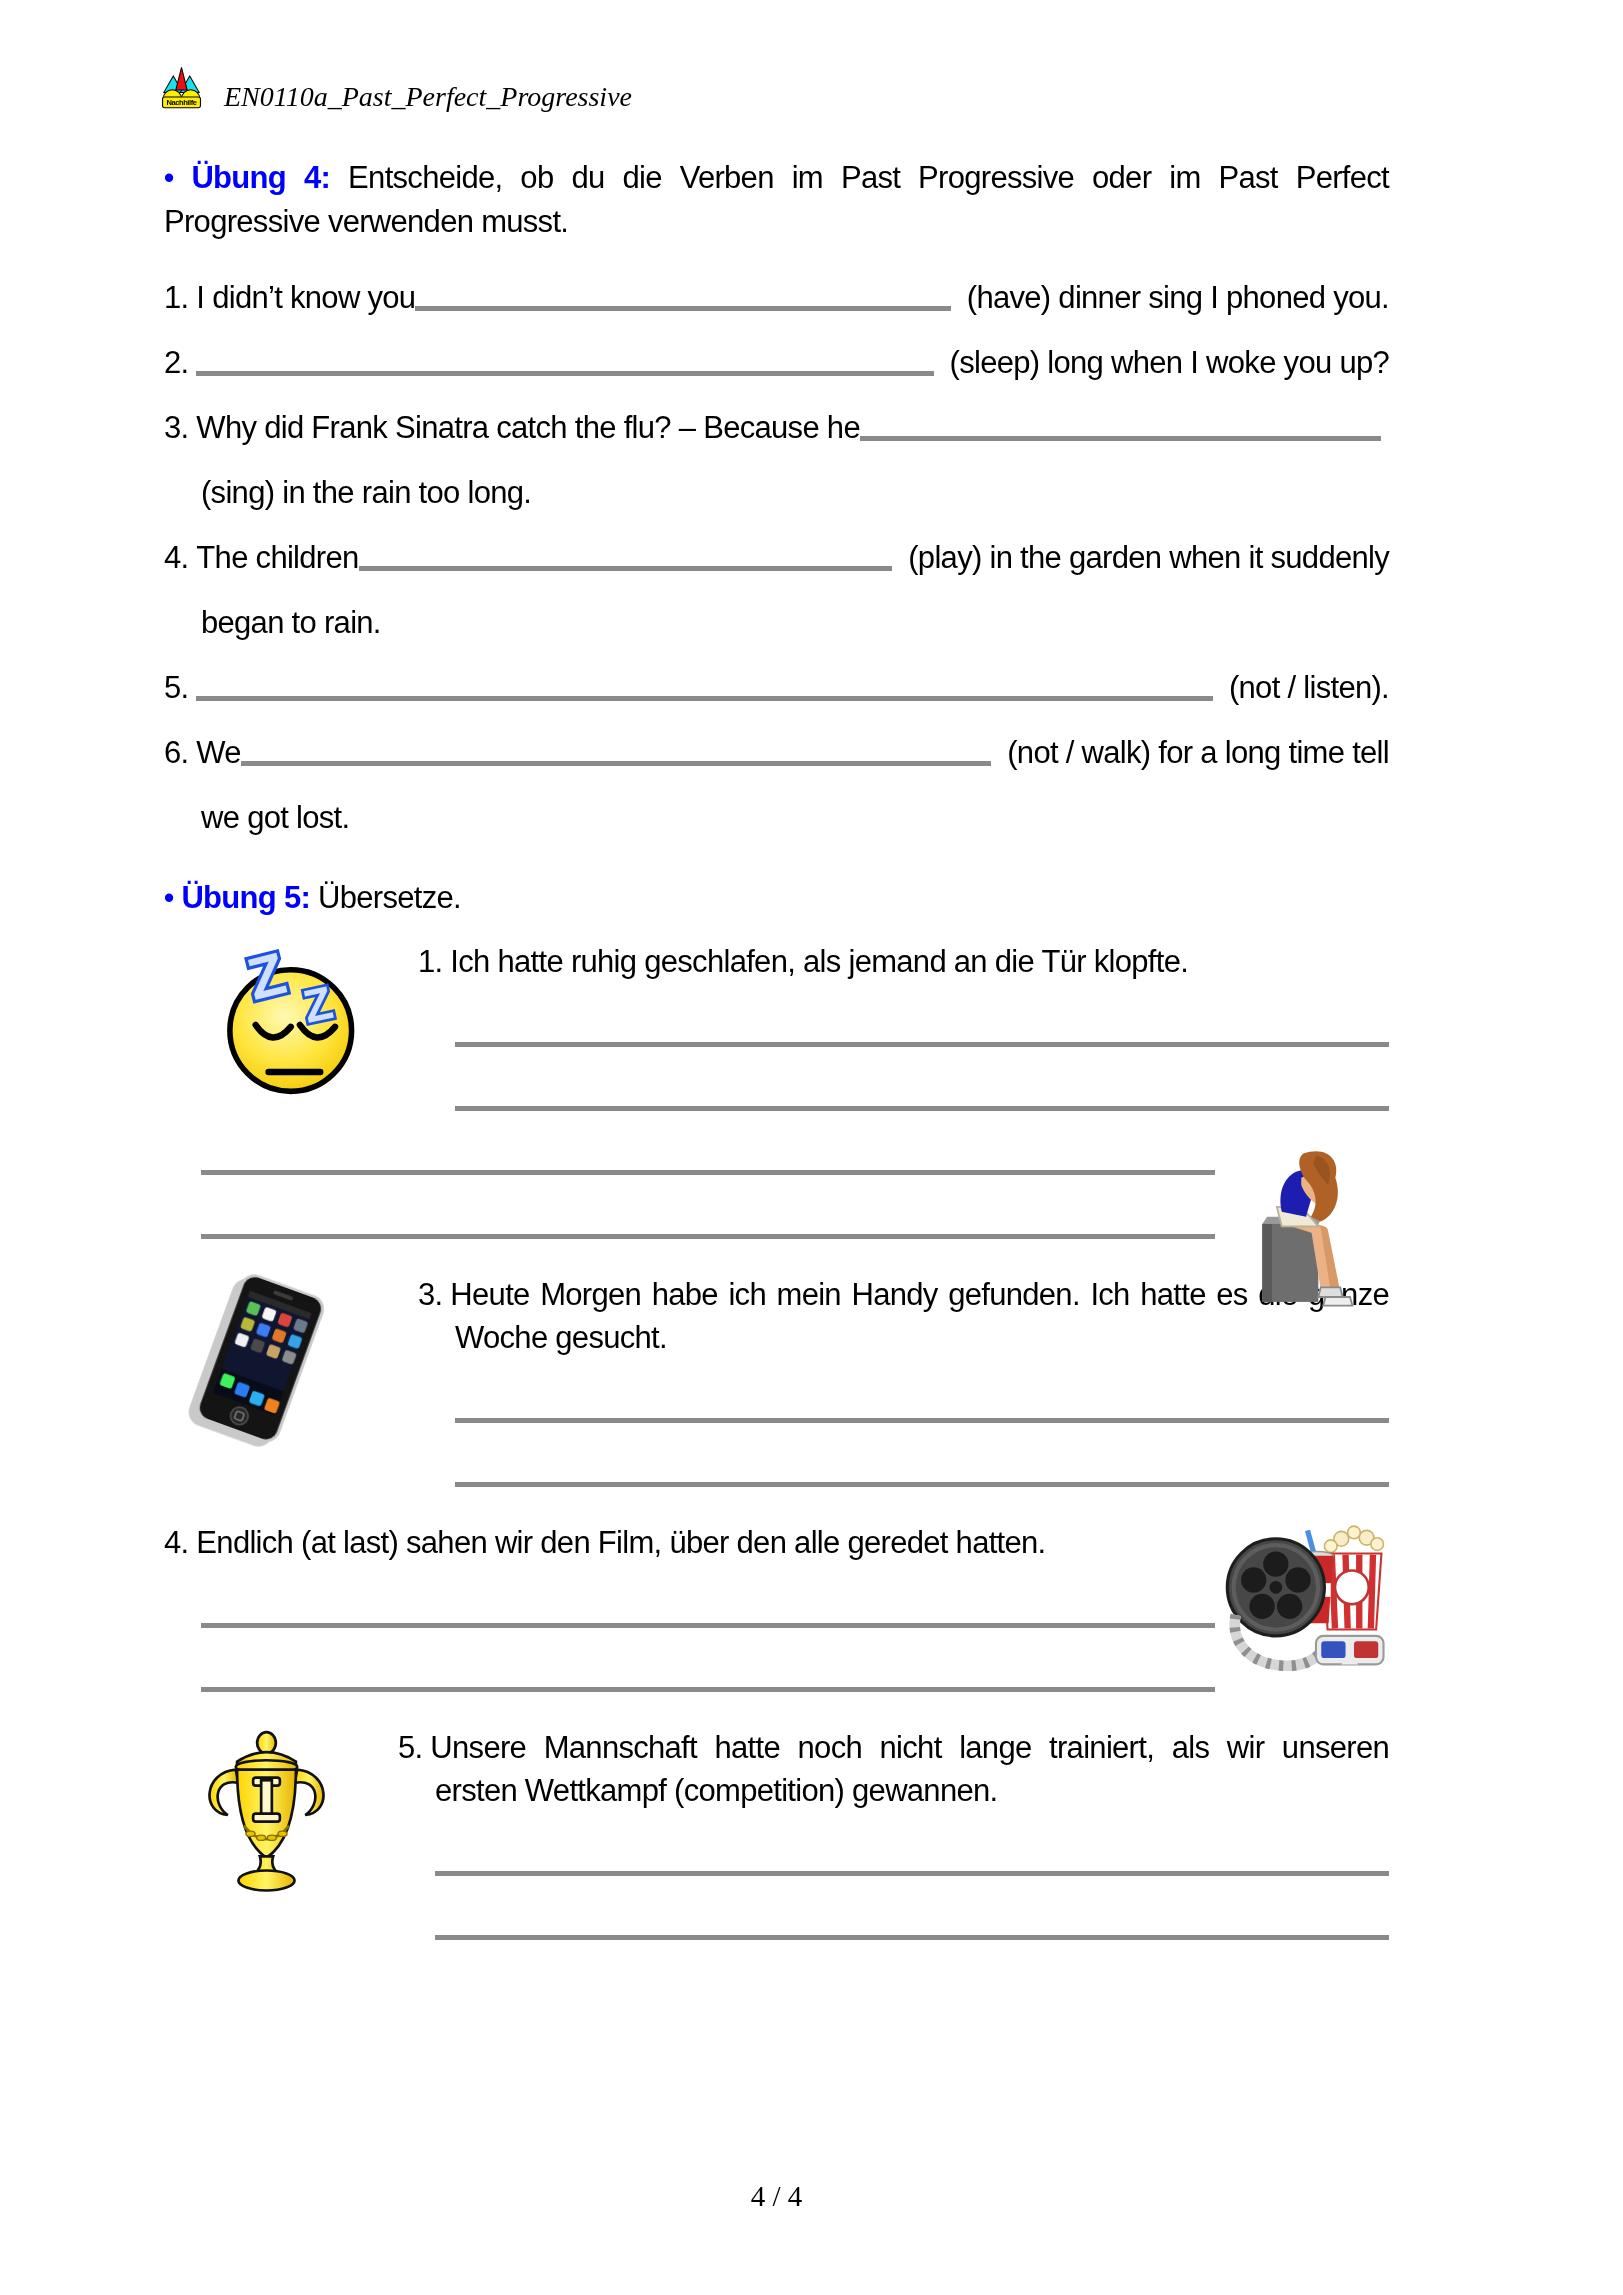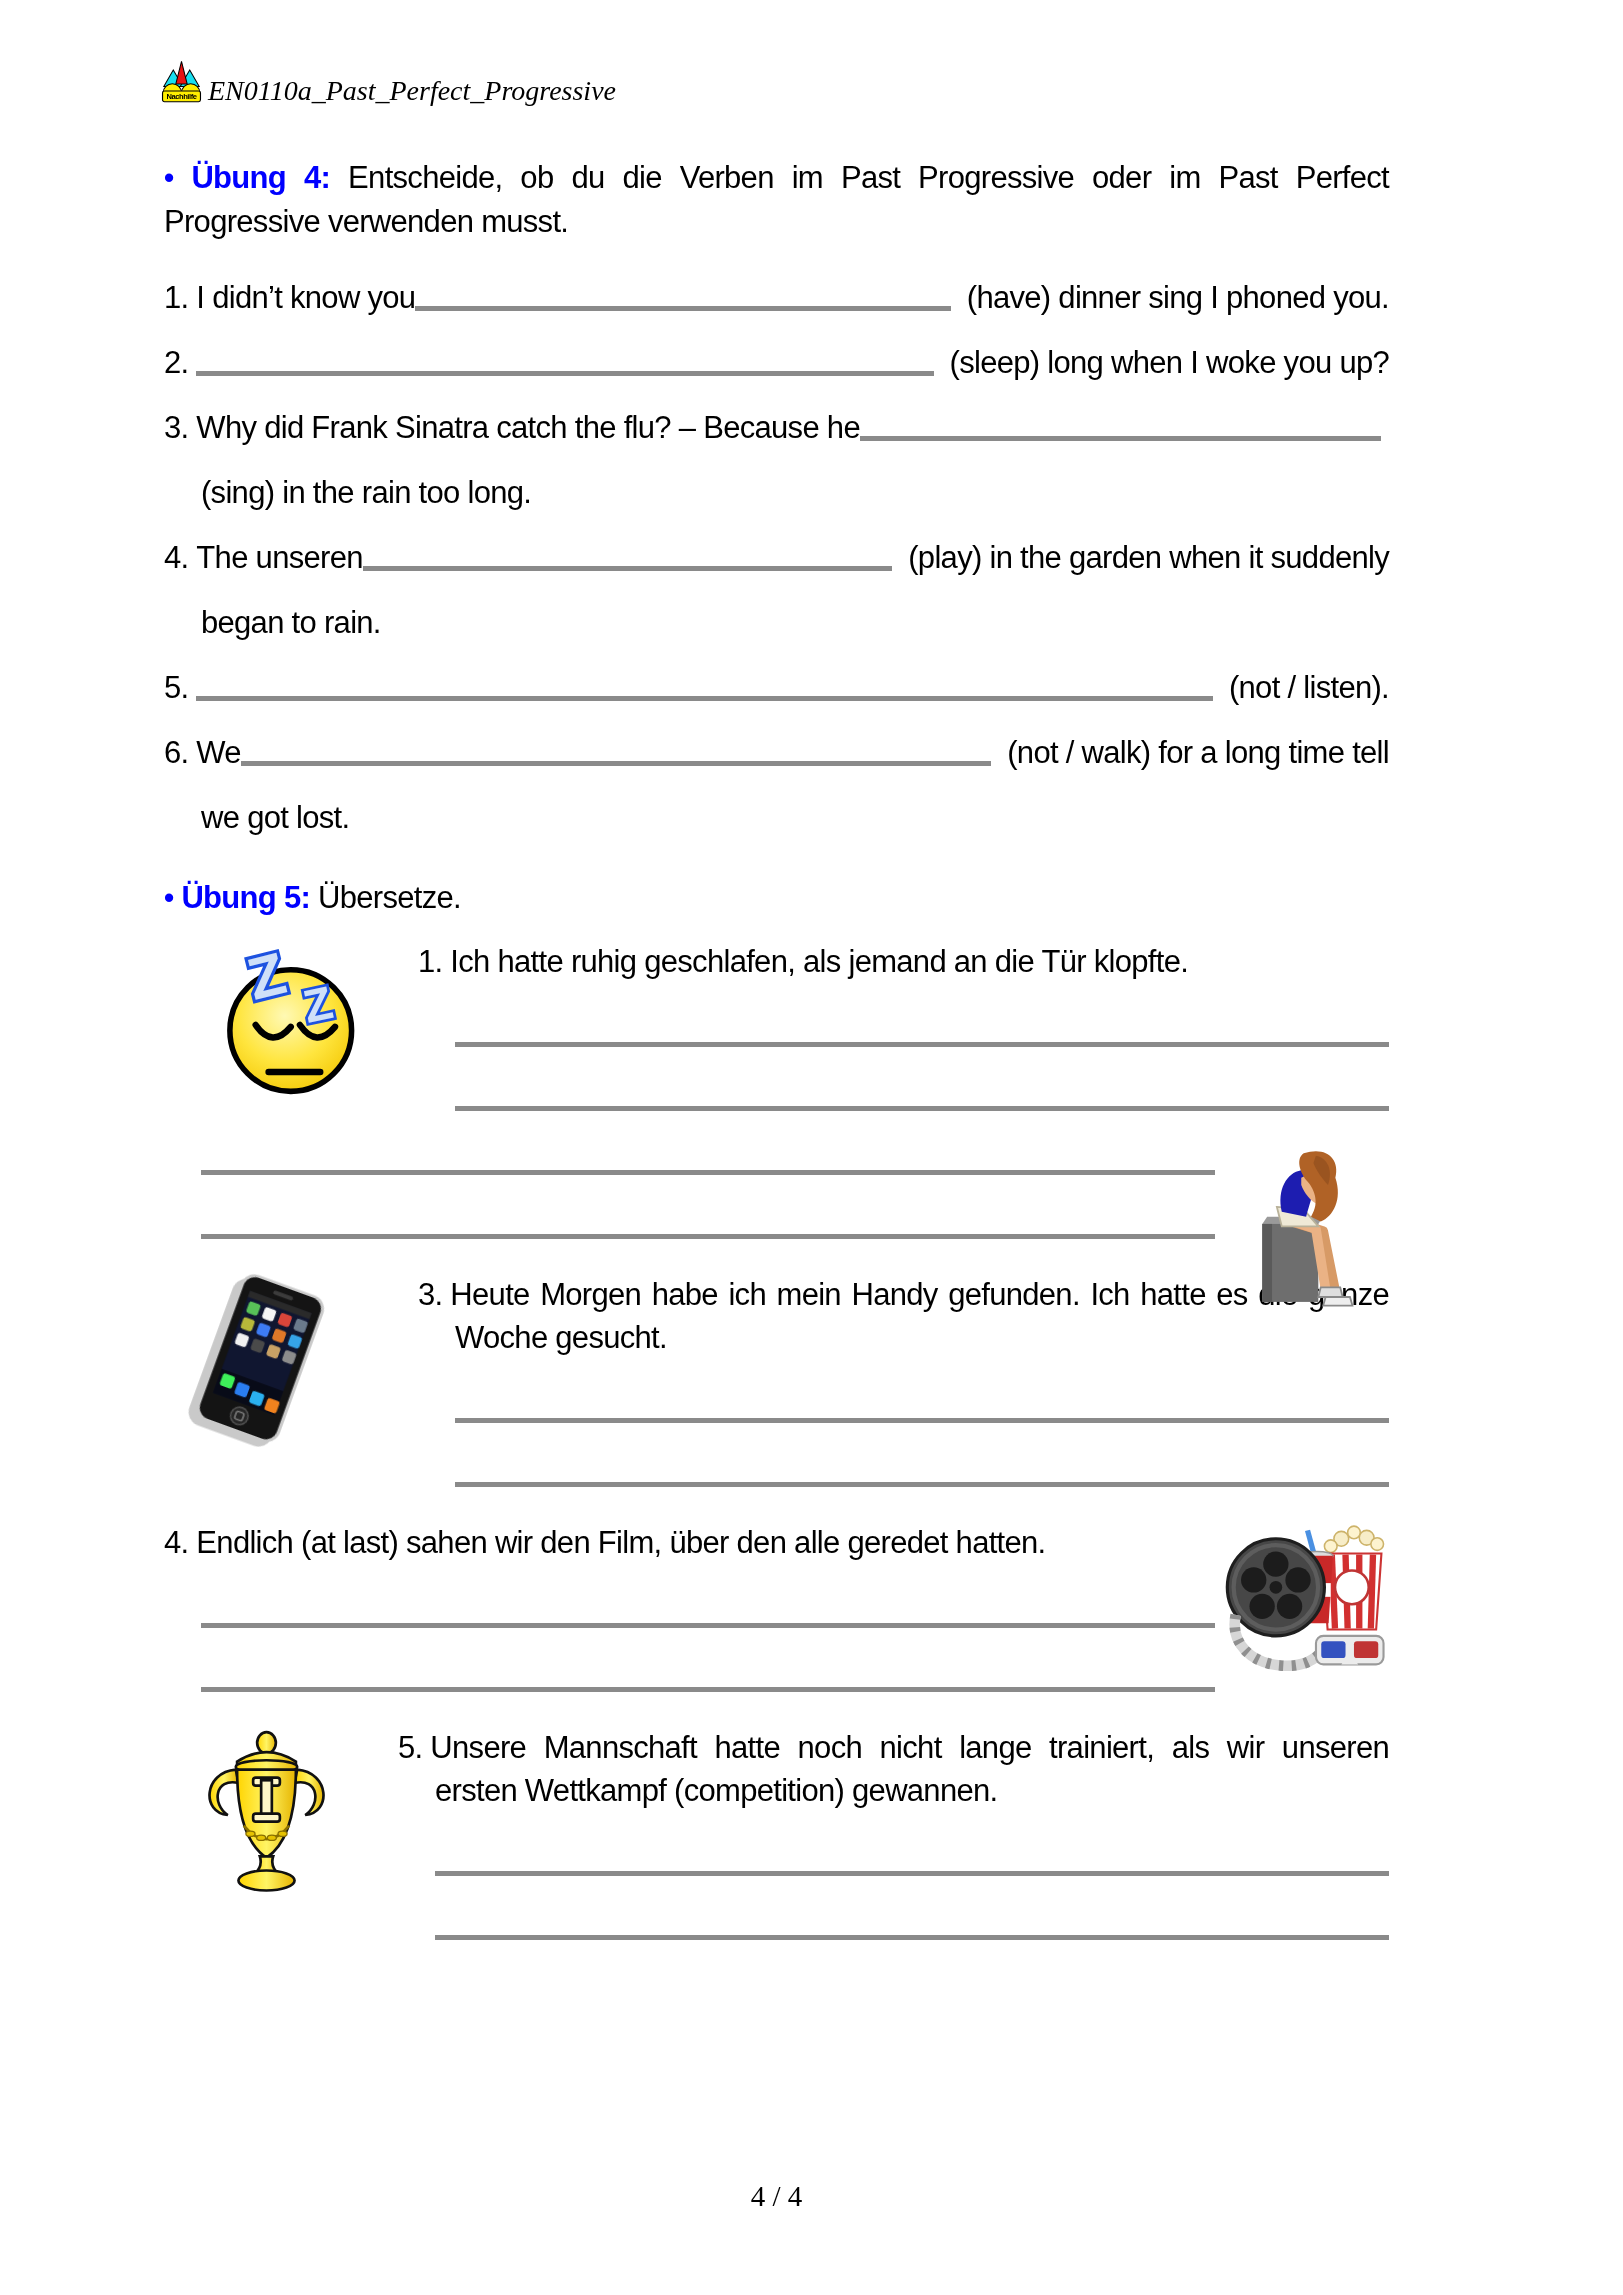--- a/index.html
+++ b/index.html
@@ -3,21 +3,21 @@
 <meta charset="utf-8">
 <style>
   * { margin:0; padding:0; box-sizing:border-box; }
   html,body { background:#ffffff; }
   .page {
     position:relative; width:1623px; height:2295px; background:#fff;
     font-family:"Liberation Sans", sans-serif; font-size:31px; color:#000;
     letter-spacing:-0.7px; overflow:hidden;
   }
   
-  .header { position:absolute; left:161px; top:60px; display:flex; align-items:flex-end; gap:6px; }
+  .header { position:absolute; left:161px; top:66px; display:flex; align-items:flex-end; gap:22px; }
   .header-title { font-family:"Liberation Serif", serif; font-style:italic; font-size:28px; letter-spacing:0; line-height:39px; padding-bottom:1.3px; }
   
   .content { position:absolute; left:164px; top:156px; width:1225px; }
   .ex-heading { line-height:43px; text-align:justify; }
   .ex-label { color:var(--accent,#0000ff); font-weight:bold; }
   .ex-label .blt { font-size:29px; }
   
   .ex4-list { margin-top:22px; }
   .ex4-item { line-height:65px; }
   .ex4-line1 { display:flex; align-items:flex-start; }
@@ -107,21 +107,21 @@
           <span class="pre">Why did Frank Sinatra catch the flu? – Because he</span>
           <span class="blank"></span>
 
         </div>
         <div class="ex4-cont">(sing) in the rain too long.</div>
       </div>
 
       <div class="ex4-item">
         <div class="ex4-line1">
           <span class="num">4.</span>
-          <span class="pre">The unseren</span>
+          <span class="pre">The children</span>
           <span class="blank"></span>
           <span class="post">(play) in the garden when it suddenly</span>
         </div>
         <div class="ex4-cont">began to rain.</div>
       </div>
 
       <div class="ex4-item">
         <div class="ex4-line1">
           <span class="num">5.</span>
           <span class="blank"></span>

